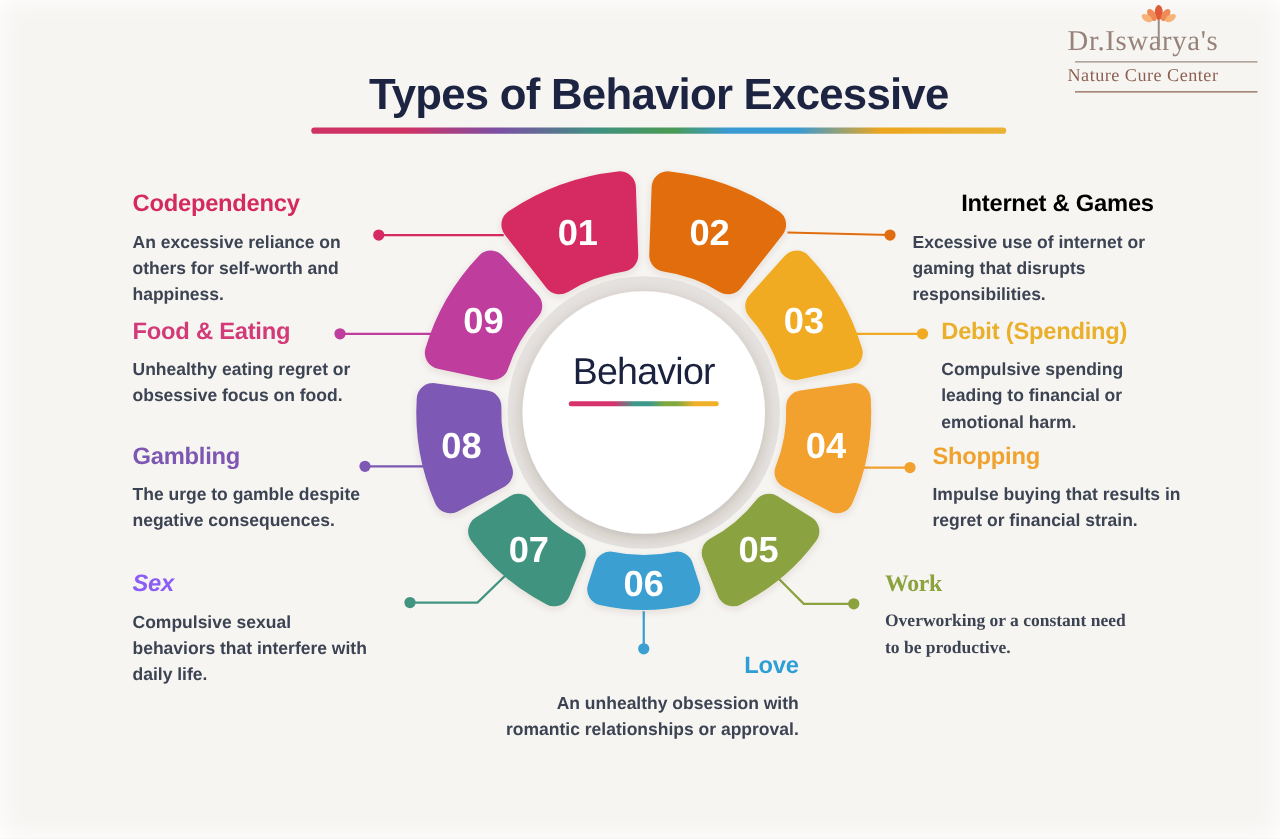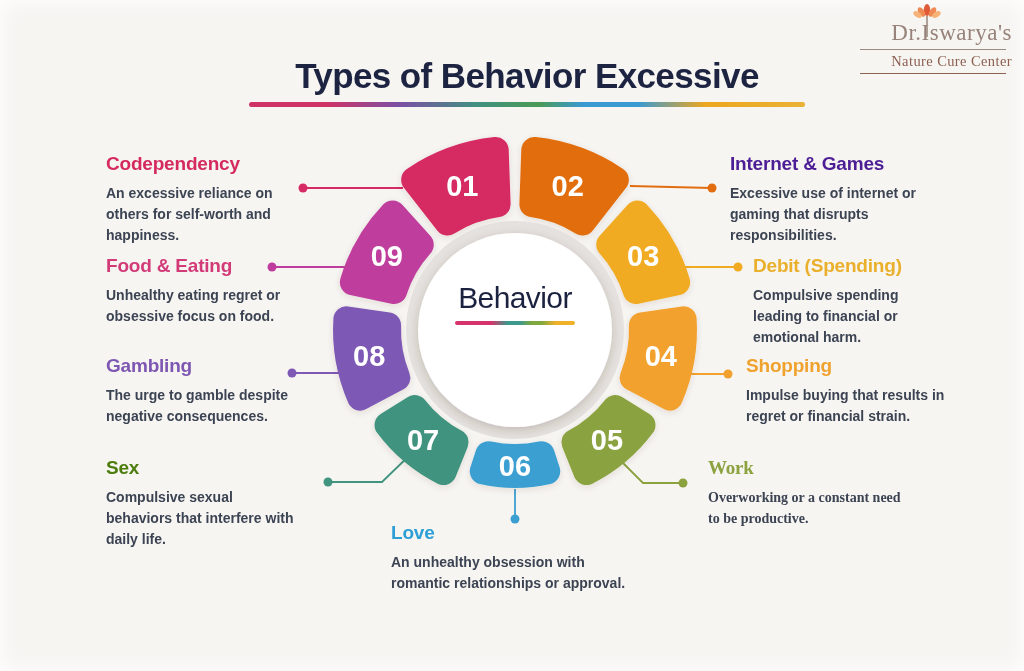--- a/index.html
+++ b/index.html
@@ -17,21 +17,21 @@
   .title-wrap h1 {
     margin:0; font-size:35px; font-weight:800; letter-spacing:-0.6px;
     color:#1d2442;
   }
   .title-underline {
     width:556px; height:5px; margin:6px auto 0; border-radius:3px;
     background:linear-gradient(90deg,#cf3366 0%,#cf3366 14%,#7b4fa5 27%,#3f9180 41%,#4a9a55 52%,#3a9ad2 60%,#3a9ad2 70%,#eda61e 82%,#eab236 100%);
   }
 
   
-  .logo { position:absolute; right:12px; top:4px; width:158px; text-align:right;
+  .logo { position:absolute; right:12px; top:4px; width:158px; text-align:left;
           font-family:"Liberation Serif", serif; }
   .logo-flower { position:absolute; left:58px; top:0; }
   .logo-name { margin-top:16px; font-size:23px; letter-spacing:0.5px; color:#97837a; }
   .logo-rule-top { border:0; border-top:1.6px solid #9c8b80; margin:3px 6px 2px; }
   .logo-sub { font-size:14.5px; letter-spacing:0.4px; color:#8c5f51; padding:1px 0 3px; }
   .logo-rule-bottom { border:0; border-top:1.6px solid #8d6353; margin:0 6px; }
 
   
   .center-label {
     position:absolute; left:403px; top:283px; width:224px; text-align:center;
@@ -40,21 +40,21 @@
   }
   .center-underline {
     width:120px; height:3.5px; margin:8px auto 0; border-radius:2px;
     background:linear-gradient(90deg,#d6336c 0%,#d6336c 30%,#3d998b 44%,#3d998b 54%,#7fa83f 64%,#7fa83f 72%,#f0b02a 84%,#f0b02a 100%);
   }
 
   
   .item { position:absolute; }
   .item h2 { margin:0 0 8px 0; font-size:19px; font-weight:700; letter-spacing:-0.2px; }
   .item p  { margin:0; font-size:14px; font-weight:600; line-height:1.5; color:#3c4453; }
-  .item.center { text-align:left; }
+  .item.center { text-align:right; }
 </style>
 </head>
 <body>
 
 <div class="stage">
 
   <svg id="wheel" class="wheel" width="1024" height="671" viewBox="0 0 1024 671">
     <defs>
       <filter id="softShadow" x="-40%" y="-40%" width="180%" height="180%">
         <feDropShadow dx="0" dy="3" stdDeviation="5" flood-color="#4a3624" flood-opacity="0.22"></feDropShadow>
@@ -126,41 +126,41 @@
   <div class="center-label">
     <div>Behavior</div>
     <div class="center-underline"></div>
   </div>
 
   <div class="item" style="left:106px; top:153px; width:208px;">
     <h2 style="color: rgb(212, 42, 96);">Codependency</h2>
     <p>An excessive reliance on others for self-worth and happiness.</p>
   </div>
   <div class="item" style="left:730px; top:153px; width:232px;">
-    <h2 style="color: #4c1d95;">Internet &amp; Games</h2>
+    <h2 style="color: #000000; text-align: center;">Internet &amp; Games</h2>
     <p>Excessive use of internet or gaming that disrupts responsibilities.</p>
   </div>
   <div class="item" style="left:753px; top:255px; width:192px;">
     <h2 style="color: rgb(234, 176, 44);">Debit (Spending)</h2>
     <p>Compulsive spending leading to financial or emotional harm.</p>
   </div>
   <div class="item" style="left:746px; top:355px; width:200px;">
     <h2 style="color: rgb(240, 162, 46);">Shopping</h2>
     <p>Impulse buying that results in regret or financial strain.</p>
   </div>
   <div class="item" style="left:708px; top:457px; width:200px;font-family:Liberation Serif, serif;">
     <h2 style="color: rgb(139, 162, 63);">Work</h2>
     <p>Overworking or a constant need to be productive.</p>
   </div>
   <div class="item center" style="left:391px; top:522px; width:248px;">
     <h2 style="color: rgb(45, 159, 214);">Love</h2>
     <p>An unhealthy obsession with romantic relationships or approval.</p>
   </div>
   <div class="item" style="left:106px; top:457px; width:196px;">
-    <h2 style="color: #4d7c0f;">Sex</h2>
+    <h2 style="color: #8b5cf6; font-style: italic;">Sex</h2>
     <p>Compulsive sexual behaviors that interfere with daily life.</p>
   </div>
   <div class="item" style="left:106px; top:355px; width:188px;">
     <h2 style="color: rgb(125, 87, 178);">Gambling</h2>
     <p>The urge to gamble despite negative consequences.</p>
   </div>
   <div class="item" style="left:106px; top:255px; width:188px;">
     <h2 style="color: rgb(210, 58, 120);">Food &amp; Eating</h2>
     <p>Unhealthy eating regret or obsessive focus on food.</p>
   </div>

